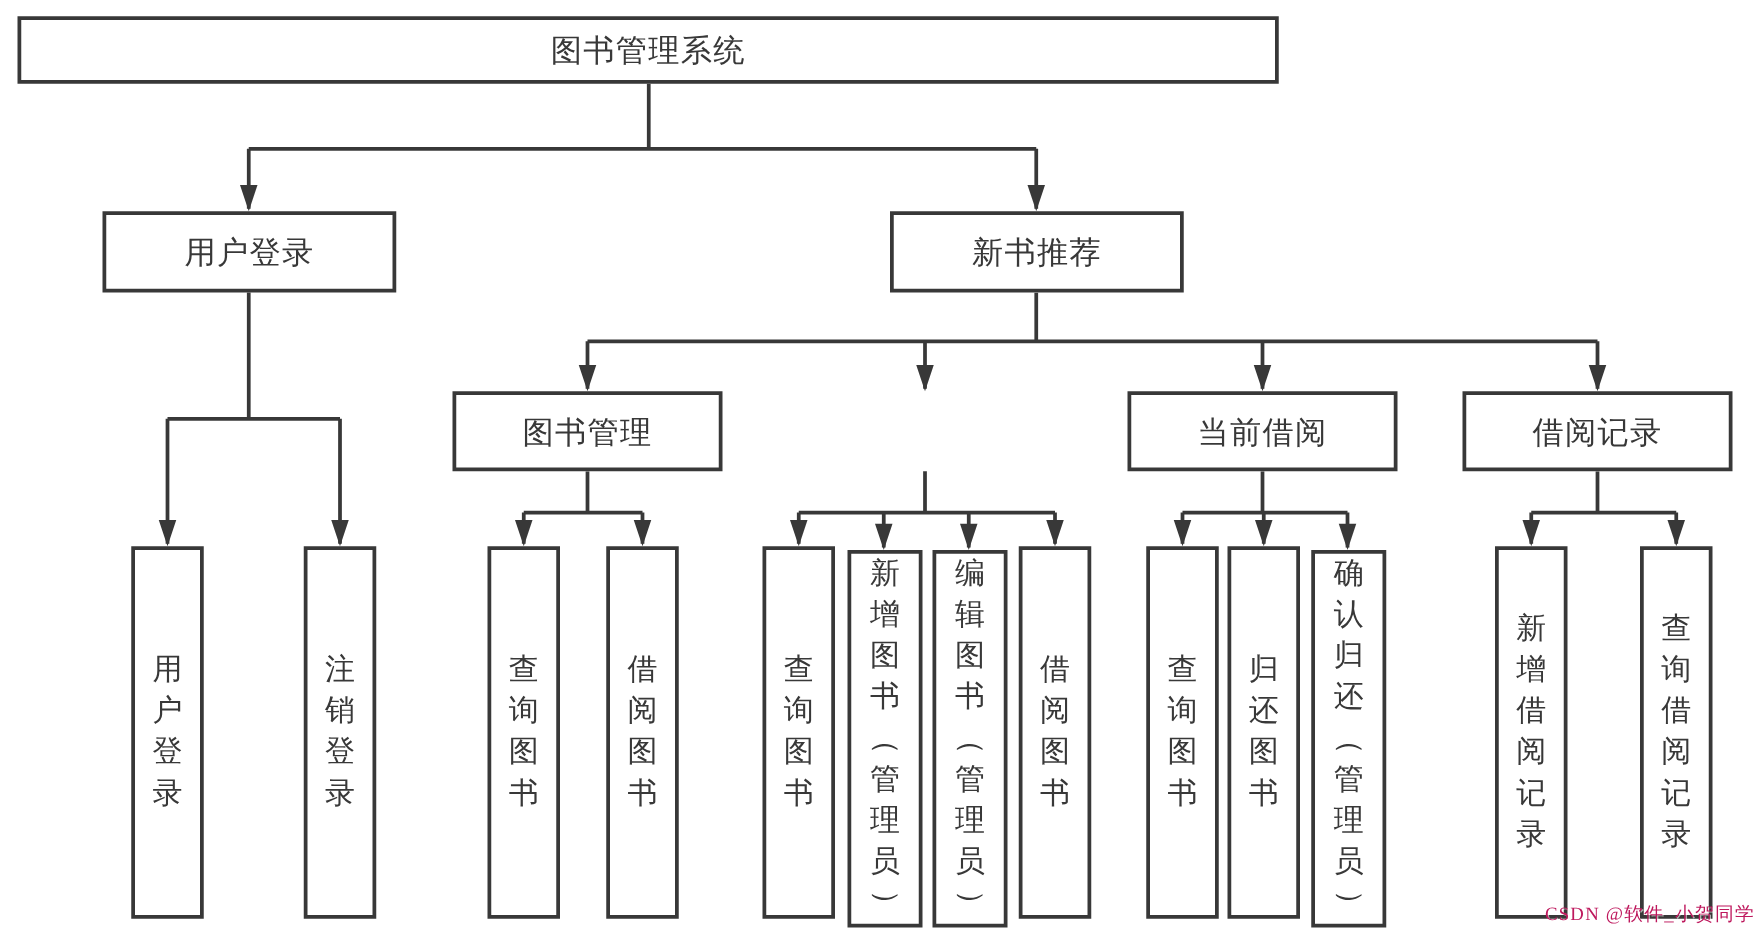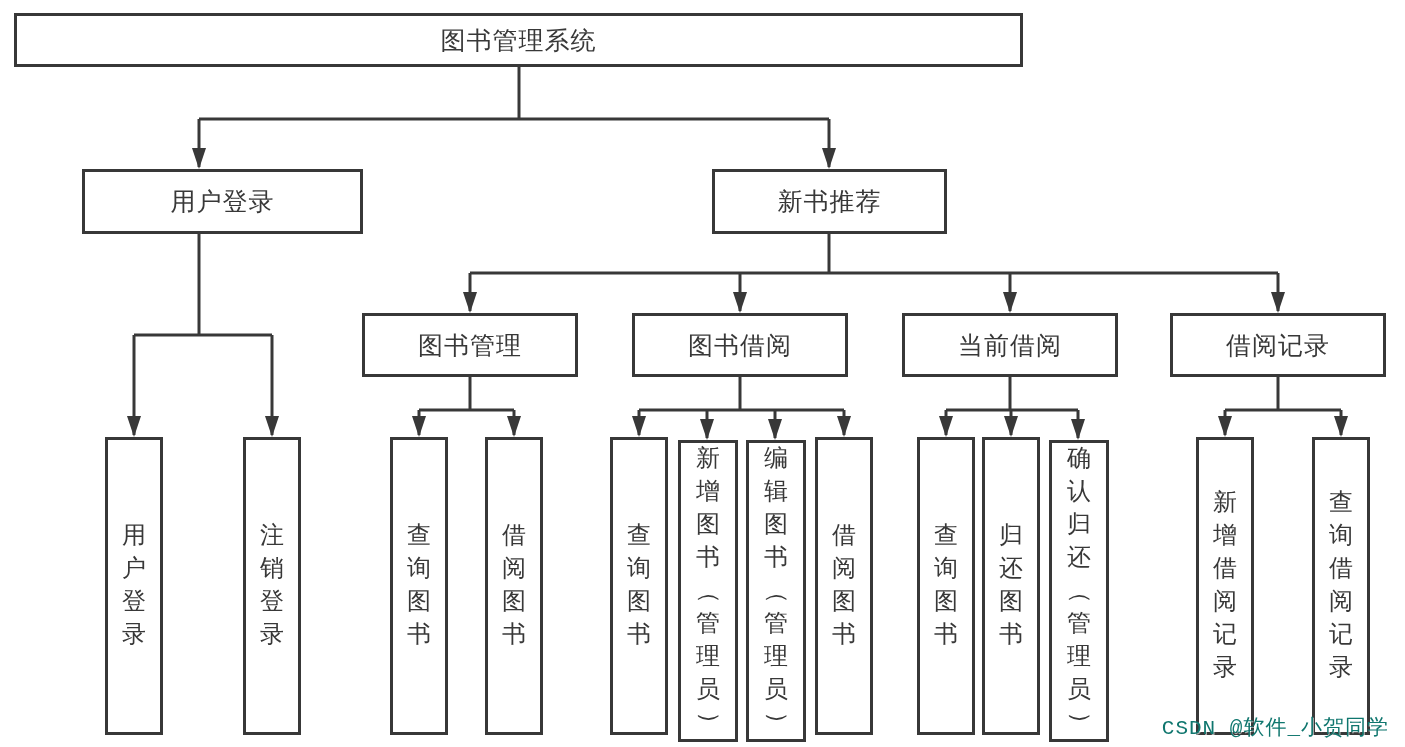--- a/index.html
+++ b/index.html
@@ -1,20 +1,20 @@
 <!DOCTYPE html>
 <html><head>
 <meta charset="utf-8">
 <style>
   html,body{margin:0;padding:0;background:#ffffff;}
   #stage{
     position:relative;
     width:1405px;height:747px;
     background:#ffffff;
-    font-family:Liberation Mono, monospace;
+    font-family:Liberation Serif, serif;
     color:#383838;
     overflow:hidden;
   }
   #wires{position:absolute;left:0;top:0;width:1405px;height:747px;}
   .node{
     position:absolute;
     box-sizing:border-box;
     background:#ffffff;
     border:3px solid #383838;
     display:flex;
@@ -33,24 +33,24 @@
     display:block;
     font-size:24px;
     line-height:33px;
     text-align:center;
   }
   .vch.rot{
     transform:rotate(90deg);
   }
   #watermark{
     position:absolute;
-    right:16px;
+    right:1px;
     bottom:6px;
-    font-size:21px;
-    color:#0f766e;
+    font-size:15px;
+    color:#be185d;
     letter-spacing:1px;
     white-space:nowrap;
     z-index:5;
     text-shadow:1px 1px 0 rgba(255,255,255,0.6);
   }
 </style>
 </head>
 <body>
 
 <div id="stage">
@@ -118,32 +118,29 @@
       <polygon points="1078,440 1071,419 1085,419"></polygon>
       <polygon points="1225,437 1218,416 1232,416"></polygon>
       <polygon points="1341,437 1334,416 1348,416"></polygon>
     </g>
   </svg>
 
   <div class="node hnode" style="left:14px;top:13px;width:1009px;height:54px">
     <span>图书管理系统</span>
   </div>
 
-  <div class="node hnode" style="left:82px;top:169px;width:281px;height:65px">
+  <div class="node hnode" style="left:82px;top:169px;width:235px;height:65px">
     <span>用户登录</span>
   </div>
   <div class="node hnode" style="left:712px;top:169px;width:235px;height:65px">
     <span>新书推荐</span>
   </div>
 
   <div class="node hnode" style="left:362px;top:313px;width:216px;height:64px">
     <span>图书管理</span>
-  </div>
-  <div class="node hnode" style="left:632px;top:313px;width:216px;height:64px">
-    <span>图书借阅</span>
   </div>
   <div class="node hnode" style="left:902px;top:313px;width:216px;height:64px">
     <span>当前借阅</span>
   </div>
   <div class="node hnode" style="left:1170px;top:313px;width:216px;height:64px">
     <span>借阅记录</span>
   </div>
 
   <div class="node vbox" style="left:105px;top:437px;width:58px;height:298px">
       <span class="vch">用</span>

